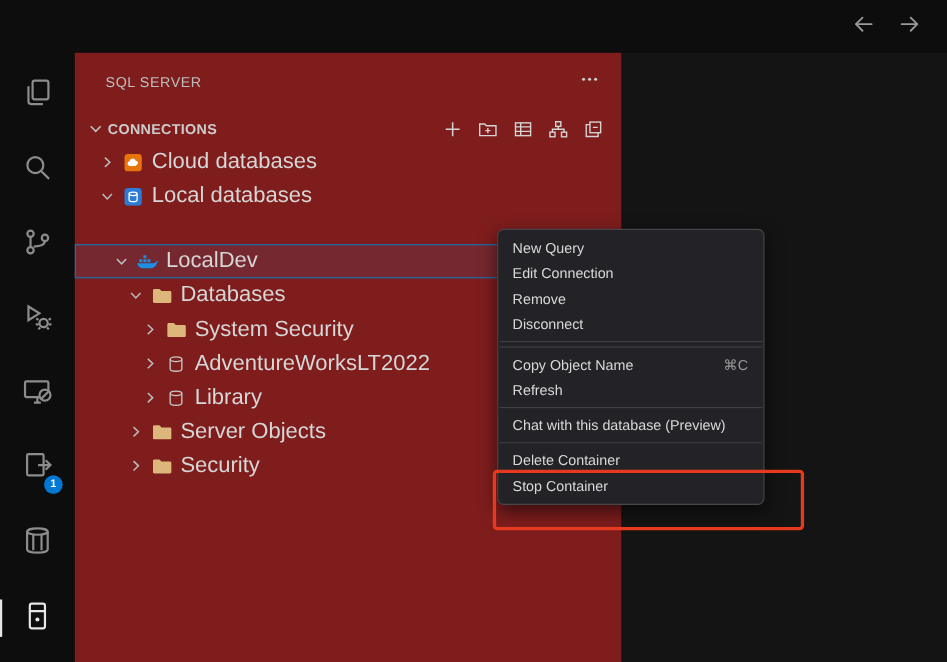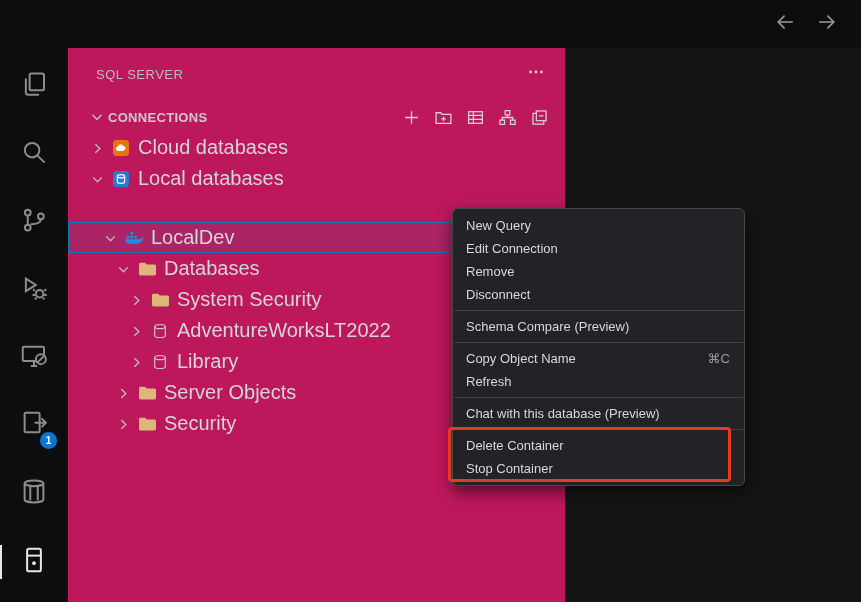--- a/index.html
+++ b/index.html
@@ -18,48 +18,48 @@
   .ab-item { position:relative; height:52px; margin-bottom:16px; display:flex; align-items:center;
              justify-content:center; color:#8c8c8c; cursor:pointer; flex:none; }
   .ab-item svg { width:30px; height:30px; }
   .ab-item.active { color:#e6e6e6; }
   .ab-item.active::before { content:""; position:absolute; left:0; top:9px; bottom:9px; width:2px; background:#e6e6e6; }
   .ab-badge { position:absolute; right:11px; bottom:3px; min-width:17px; height:17px; border-radius:9px;
               background:#0078d4; color:#fff; font-size:10px; font-weight:bold;
               display:flex; align-items:center; justify-content:center; padding:0 4px; }
 
   
-  .sidebar { position:absolute; left:68px; top:48px; width:497px; height:554px; background:#be185d; }
+  .sidebar { position:absolute; left:68px; top:48px; width:497px; height:554px; background:#7f1d1d; }
   .sb-header { position:absolute; top:14px; left:28px; right:20px; height:24px; display:flex; align-items:center; }
   .sb-title { font-size:13px; color:#bdbdbd; letter-spacing:.5px; flex:1; }
   .more-btn { color:#cfcfcf; cursor:pointer; display:flex; align-items:center; }
   .more-btn svg { width:18px; height:18px; }
 
-  .section-row { position:absolute; top:56px; left:20px; right:16px; height:26px; display:flex; align-items:center; }
+  .section-row { position:absolute; top:56px; left:10px; right:16px; height:26px; display:flex; align-items:center; }
   .section-label { font-size:13px; font-weight:bold; color:#cccccc; letter-spacing:.3px; margin-left:2px; flex:1; }
   .sec-chevron { width:18px; height:18px; color:#c0c0c0; flex:none; cursor:pointer; }
   .sb-toolbar { display:flex; align-items:center; gap:13px; }
   .tb-icon { width:19px; height:19px; color:#d4d4d4; cursor:pointer; }
   .tb-icon svg { width:19px; height:19px; }
 
   .tree { position:absolute; top:84px; left:0; right:0; }
   .tree-row { position:relative; height:31px; display:flex; align-items:center; font-size:20px; color:#d6d6d6;
               cursor:pointer; padding-left:calc(20px + var(--lv) * 13px); border:1px solid transparent; }
   .tree-row.selected { background:rgba(60,110,160,0.14); border:1px solid #1177bb;margin-top:28px; }
   .twisty { width:17px; height:17px; color:#bcbcbc; flex:none; margin-right:5px; }
   .twisty svg { width:17px; height:17px; }
   .ticon { width:20px; height:18px; flex:none; margin-right:7px; display:flex; align-items:center; justify-content:center; }
   .row-actions { position:absolute; right:18px; top:6px; display:flex; gap:11px; color:#a8a8a8; }
   .row-actions svg { width:16px; height:16px; }
 
   
   .editor { position:absolute; left:565px; top:48px; width:296px; height:554px; background:#141414; }
 
   
-  .context-menu { position:absolute; left:452px; top:208px; width:293px; background:#232327;
+  .context-menu { position:absolute; left:452px; top:208px; width:243px; background:#232327;
                   border:1px solid #464649; border-radius:6px; padding:5px 0;
                   box-shadow:0 6px 16px rgba(0,0,0,.55); z-index:5; font-size:13px; color:#d8d8d8; }
   .menu-item { height:23px; display:flex; align-items:center; padding:0 14px 0 13px; cursor:pointer; }
   .shortcut { margin-left:auto; color:#9a9a9a; }
   .menu-sep { height:1px; background:#404043; margin:4px 1px; }
 
   
   .annotation-box { position:absolute; left:448px; top:427px; width:283px; height:55px;
                     border:3px solid #e53a1f; border-radius:4px; z-index:6; pointer-events:none; }
 </style>
@@ -365,23 +365,20 @@
     <div class="menu-item">
         <span>Edit Connection</span>
       </div>
     <div class="menu-item">
         <span>Remove</span>
       </div>
     <div class="menu-item">
         <span>Disconnect</span>
       </div>
     <div class="menu-sep"></div>
-    <div class="menu-item">
-        <span>Schema Compare (Preview)</span>
-      </div>
     <div class="menu-sep"></div>
     <div class="menu-item">
       <span>Copy Object Name</span>
       <span class="shortcut">⌘C</span>
     </div>
     <div class="menu-item">
         <span>Refresh</span>
       </div>
     <div class="menu-sep"></div>
     <div class="menu-item">

